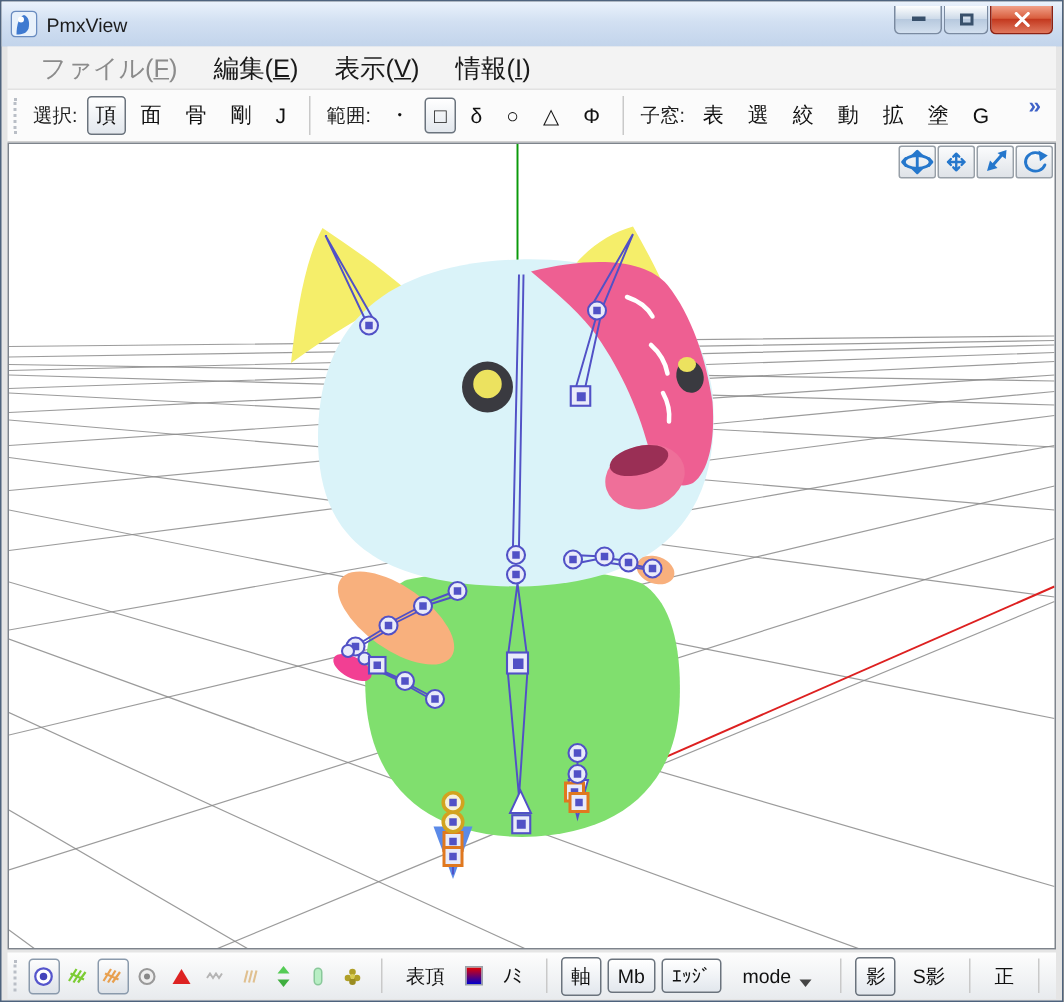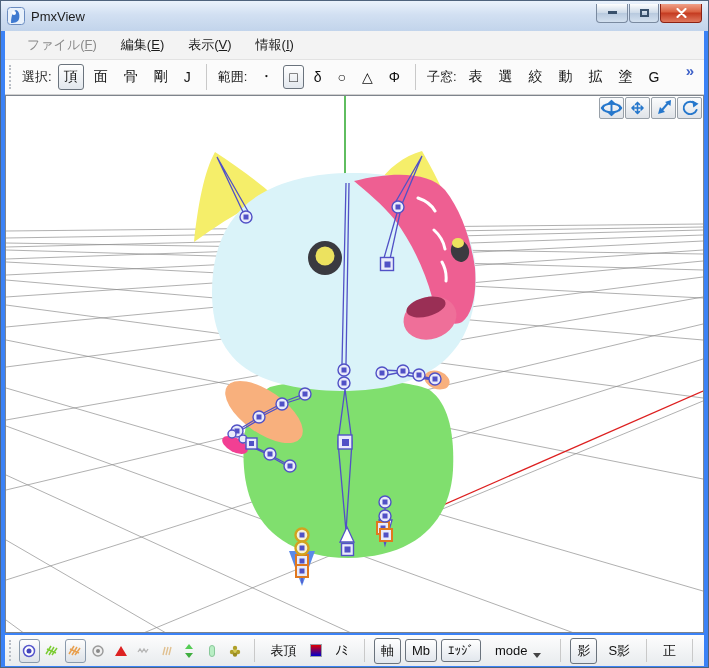--- a/index.html
+++ b/index.html
@@ -1,35 +1,35 @@
 <!DOCTYPE html>
 <html style="--c-head: #daf3f9; --c-ear: #f5ee6a; --c-patch: #ee5f92; --c-eye_ring: #3a3a40; --c-iris: #ece25f; --c-mouth: #ef6f99; --c-mouth_inner: #9a2f55; --c-body: #80df6e; --c-arm: #f8b07d; --c-arm_tip: #f23f93; --c-foot: #5b8ae8; --c-bone: #5151c6; --c-bone_fill: #e9ebfa; --c-joint_yellow: #d2a31f; --c-joint_orange: #e0781f; --c-axis_x: #dd2020; --c-axis_y: #0a9a0a; --c-grid: #8a8a8a; --c-nav_icon: #2577cc; --c-chevron: #3f62c8; --c-weight_top: #e00000; --c-weight_bottom: #0000cc;"><head>
 <meta charset="utf-8">
 <style>
   html,body{margin:0;padding:0;background:#555;}
   *{box-sizing:border-box;font-family:"Liberation Sans","DejaVu Sans",sans-serif;}
-  .window{position:relative;width:709px;height:668px;border:1px solid #4e637d;background:#3b82f6;overflow:hidden;}
+  .window{position:relative;width:709px;height:668px;border:1px solid #4e637d;background:#e5e5e5;overflow:hidden;}
   
   .titlebar{height:30px;display:flex;align-items:center;padding:0 6px;
     background:linear-gradient(#eaf2fc,#d2e0f2 45%,#c2d4eb);}
   .app-icon{width:18px;height:18px;margin-right:6px;flex:0 0 auto;}
   .title-text{font-size:13px;color:#1c1c1c;flex:1;}
   .winbtns{display:flex;gap:1px;margin-top:-6px;}
   .wbtn{height:19px;border:1px solid #7a8aa0;border-radius:0 0 4px 4px;border-top:none;
     background:linear-gradient(#fdfefe,#ccd9e8 49%,#b7c9de 50%,#d3e0ef);
     display:flex;align-items:center;justify-content:center;}
   .wbtn.min{width:32px}.wbtn.max{width:30px}
   .wbtn.close{width:42px;border-color:#8c2214;
     background:linear-gradient(#f0a088,#d95f3f 45%,#c43a20 50%,#e0785e);}
   .glyph-min{width:9px;height:3px;background:#38506b;}
   .glyph-max{width:9px;height:8px;border:2px solid #38506b;background:transparent;}
   
   .menubar{height:29px;margin:0 4px;background:#f3f3f3;display:flex;align-items:center;
     padding-left:12px;gap:4px;border-bottom:1px solid #e2e2e2;}
-  .menu-item{font-size:13px;color:#1a1a1a;padding:5px 10px;}
+  .menu-item{font-size:17px;color:#1a1a1a;padding:5px 10px;}
   .menu-item.disabled{color:#8b8b8b;}
   .akey{text-decoration:underline;}
   
   .toolbar{height:35px;margin:0 4px;background:#fbfbfb;display:flex;align-items:center;
     padding:0 6px 0 4px;border-bottom:1px solid #d0d0d0;}
   .grip{width:4px;align-self:stretch;margin:5px 5px 5px 0;
     border-left:2px dotted #b9bec6;}
   .tl{font-size:13px;color:#222;margin:11px 4px;}
   .tbtn{font-size:14px;color:#111;min-width:18px;text-align:center;padding:3px 5px;margin:0 2px;
     border:1px solid transparent;border-radius:3px;}

